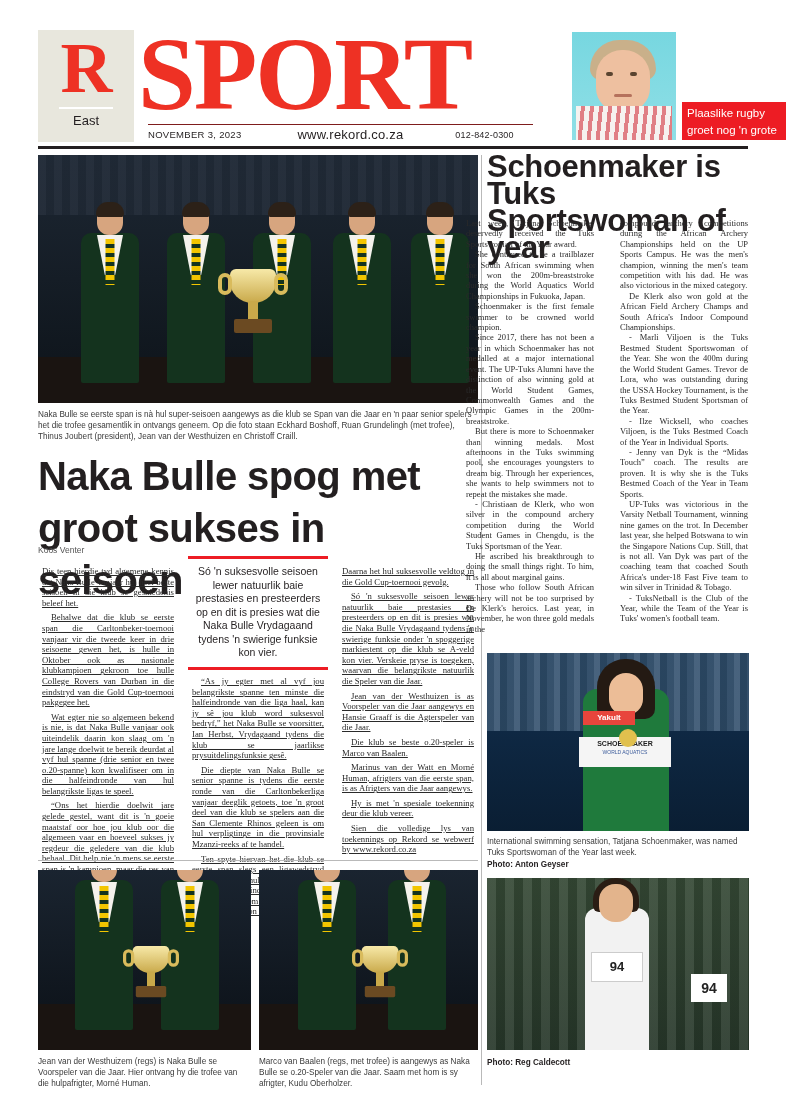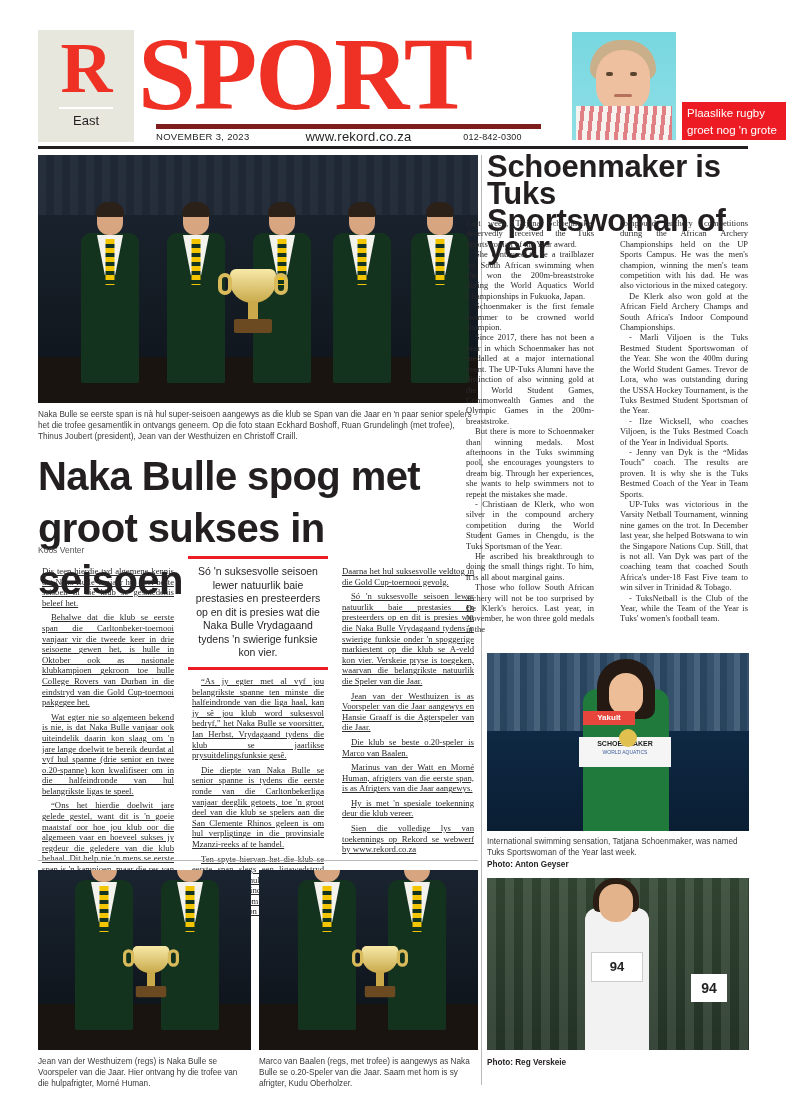--- a/index.html
+++ b/index.html
@@ -26,22 +26,22 @@
   }
   .flag-rule { width: 54px; height: 2px; background: #fff; margin: 1px 0 4px 0; }
   .flag-east { font-size: 13px; color: #231f20; font-family: "Liberation Sans", sans-serif; }
 
   .sport-word {
     position: absolute; left: 100px; top: -8px;
     font-family: "Liberation Serif", serif; font-weight: bold;
     font-size: 104px; line-height: 104px; color: #ee3124; letter-spacing: -2px;
   }
   .mast-info {
-    position: absolute; left: 118px; top: 94px; width: 385px; height: 18px;
-    border-top: 5px solid #7f1d1d; padding-top: 2px;
+    position: absolute; left: 110px; top: 94px; width: 385px; height: 18px;
+    border-top: 1px solid #7f1d1d; padding-top: 2px;
     display: flex; align-items: center;
   }
   .mast-date { font-size: 9.5px; letter-spacing: 0.3px; }
   .mast-url { font-size: 13px; margin-left: 56px; letter-spacing: 0.2px; }
   .mast-phone { font-size: 9px; margin-left: 52px; letter-spacing: 0.2px; }
 
   .mast-photo {
     position: absolute; left: 534px; top: 2px; width: 104px; height: 108px;
     background:
       radial-gradient(circle at 50% 38%, #f0c9a6 0 26%, rgba(240,201,166,0) 27%),
@@ -398,16 +398,16 @@
     <div class="rn-head"></div>
     <div class="rn-bib">
       <span>94</span>
     </div>
     <div class="rn-num">
       <span>94</span>
     </div>
   </div>
 
   <div class="cap-run">
-    <span class="cap-credit">Photo: Reg Verskeie</span>
+    <span class="cap-credit">Photo: Reg Caldecott</span>
   </div>
 
 </div>
 
 </body></html>

